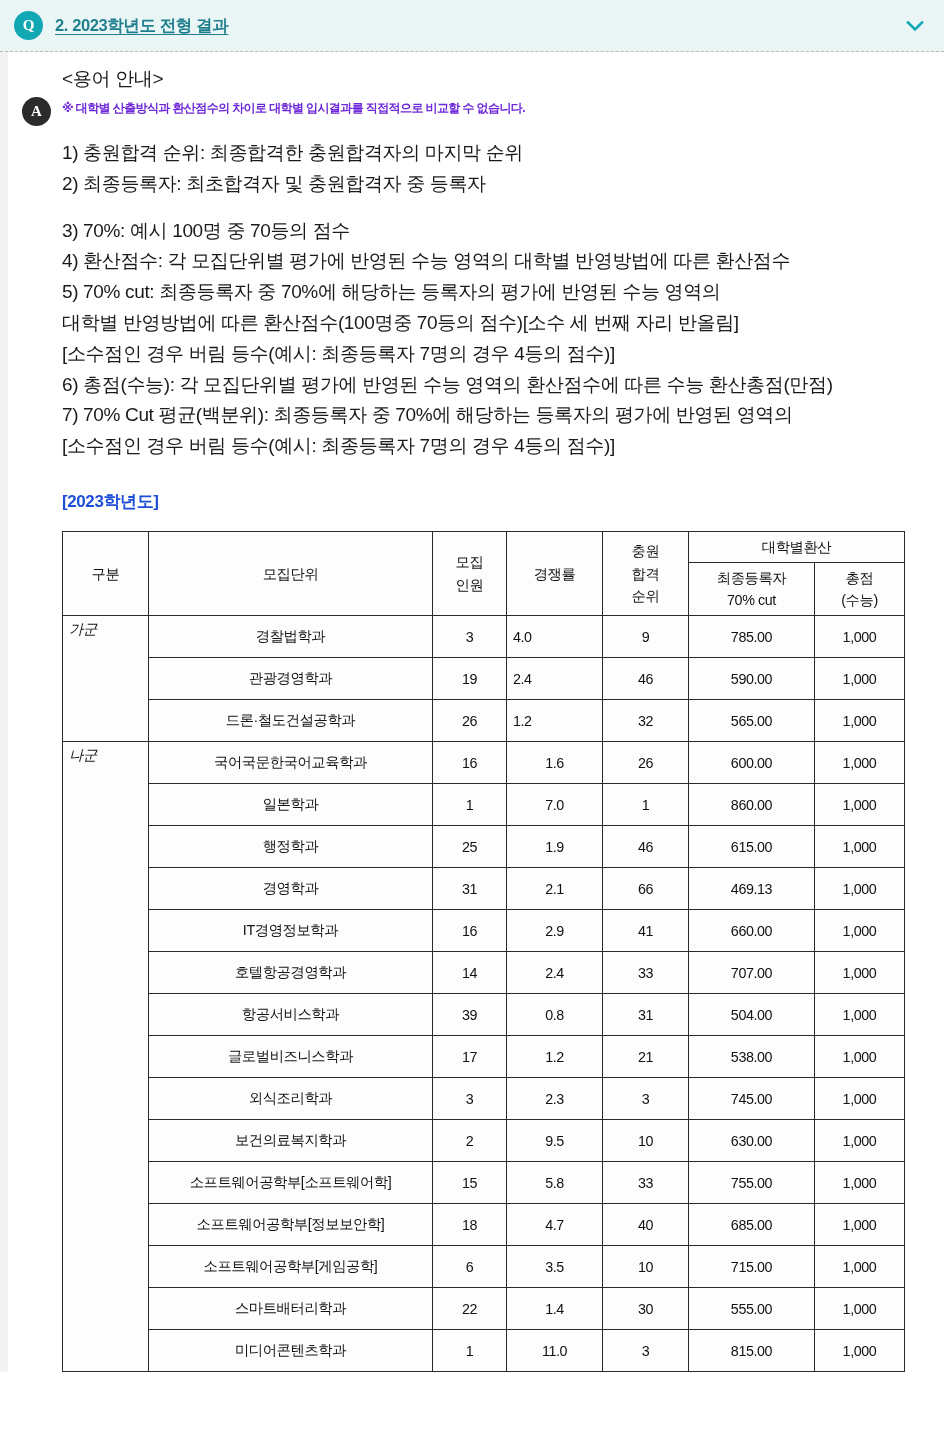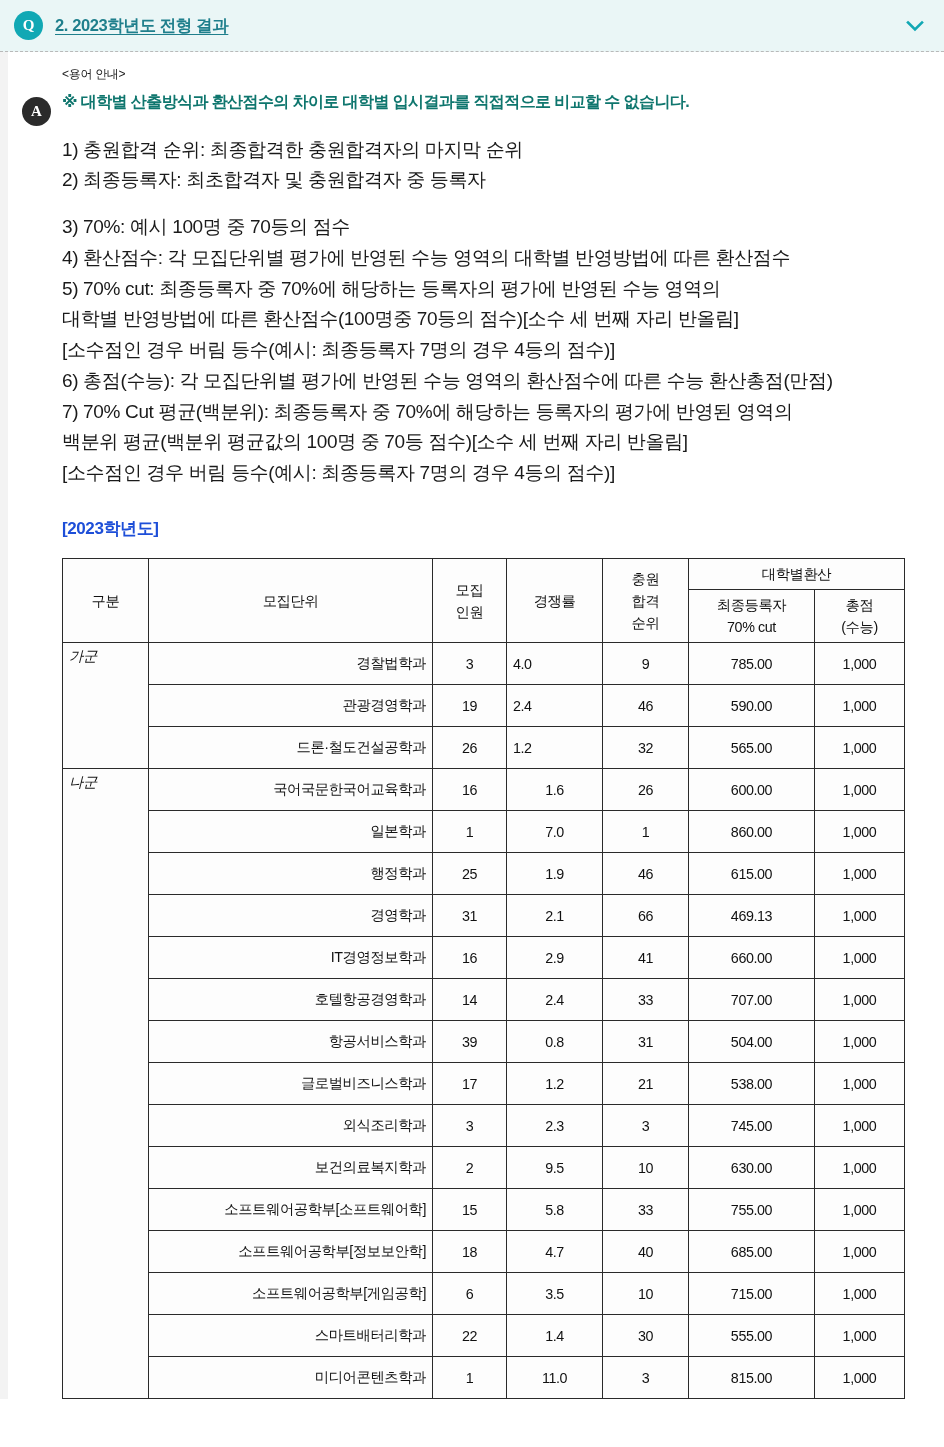--- a/index.html
+++ b/index.html
@@ -81,29 +81,29 @@
     left: 22px;
     top: 45px;
   }
 
   .content {
     padding-left: 42px;
     padding-right: 10px;
   }
 
   .term-title {
-    font-size: 12px;
+    font-size: 19px;
     color: #1a1a1a;
     margin: 0 0 8px 0;
     letter-spacing: -0.3px;
   }
   .notice {
-    color: #0f766e;
+    color: #6d28d9;
     font-weight: bold;
-    font-size: 16px;
+    font-size: 12px;
     letter-spacing: -0.6px;
     margin: 0 0 22px 0;
     line-height: 1.35;
   }
   .defs p {
     margin: 0;
     font-size: 19px;
     color: #1a1a1a;
     line-height: 1.62;
     letter-spacing: -0.35px;
@@ -154,21 +154,21 @@
   .col-cut    { width: 126px; }
   .col-total  { width: 90px; }
 
   td.c-gubun {
     text-align: left;
     vertical-align: top;
     padding-top: 12px;
     font-style: italic;
   }
   td.c-unit {
-    text-align: right;
+    text-align: center;
     padding-left: 12px;
     height: 42px;
   }
   td.c-center { text-align: center; }
   td.c-bold { text-align: left; font-weight: bold; font-size: 15px; }
   td.c-cut  { text-align: center; font-weight: bold; font-size: 15.5px; }
   td.c-total { text-align: center; font-size: 13.6px; }
   .th-tall { height: 52px; }
 </style>
 </head>
@@ -202,21 +202,20 @@
       <div class="defs">
         <p>1) 충원합격 순위: 최종합격한 충원합격자의 마지막 순위</p>
         <p>2) 최종등록자: 최초합격자 및 충원합격자 중 등록자</p>
         <p class="gap-before">3) 70%: 예시 100명 중 70등의 점수</p>
         <p>4) 환산점수: 각 모집단위별 평가에 반영된 수능 영역의 대학별 반영방법에 따른 환산점수</p>
         <p>5) 70% cut: 최종등록자 중 70%에 해당하는 등록자의 평가에 반영된 수능 영역의</p>
         <p>대학별 반영방법에 따른 환산점수(100명중 70등의 점수)[소수 세 번째 자리 반올림]</p>
         <p>[소수점인 경우 버림 등수(예시: 최종등록자 7명의 경우 4등의 점수)]</p>
         <p>6) 총점(수능): 각 모집단위별 평가에 반영된 수능 영역의 환산점수에 따른 수능 환산총점(만점)</p>
         <p>7) 70% Cut 평균(백분위): 최종등록자 중 70%에 해당하는 등록자의 평가에 반영된 영역의</p>
-        <p>백분위 평균(백분위 평균값의 100명 중 70등 점수)[소수 세 번째 자리 반올림]</p>
         <p>[소수점인 경우 버림 등수(예시: 최종등록자 7명의 경우 4등의 점수)]</p>
       </div>
 
 
       <p class="year-label">[2023학년도]</p>
 
       <table class="result">
         <colgroup>
           <col class="col-gubun">
             <col class="col-unit">

